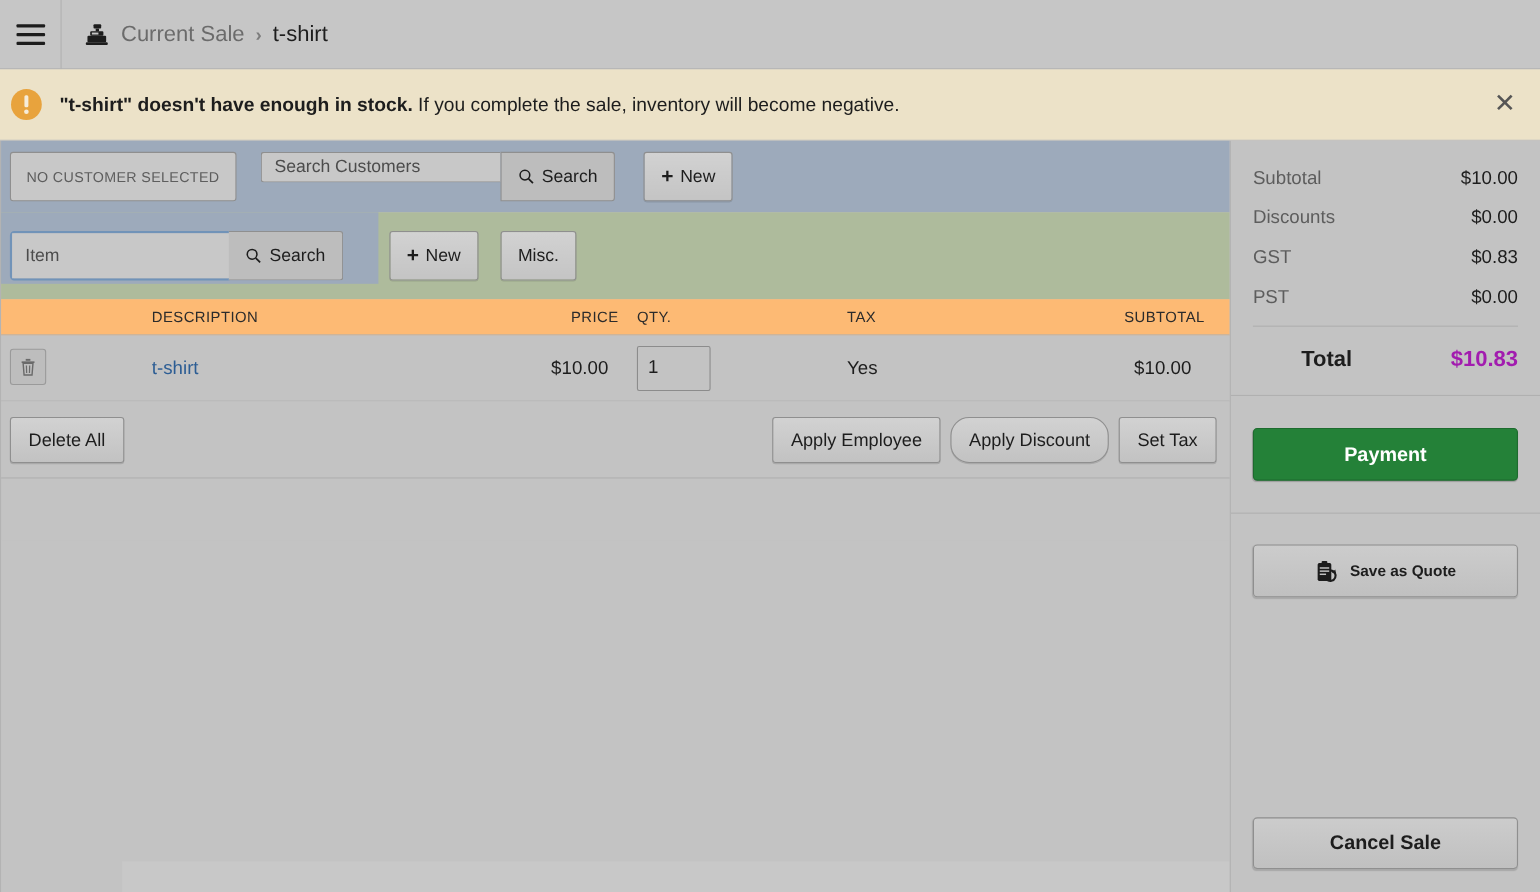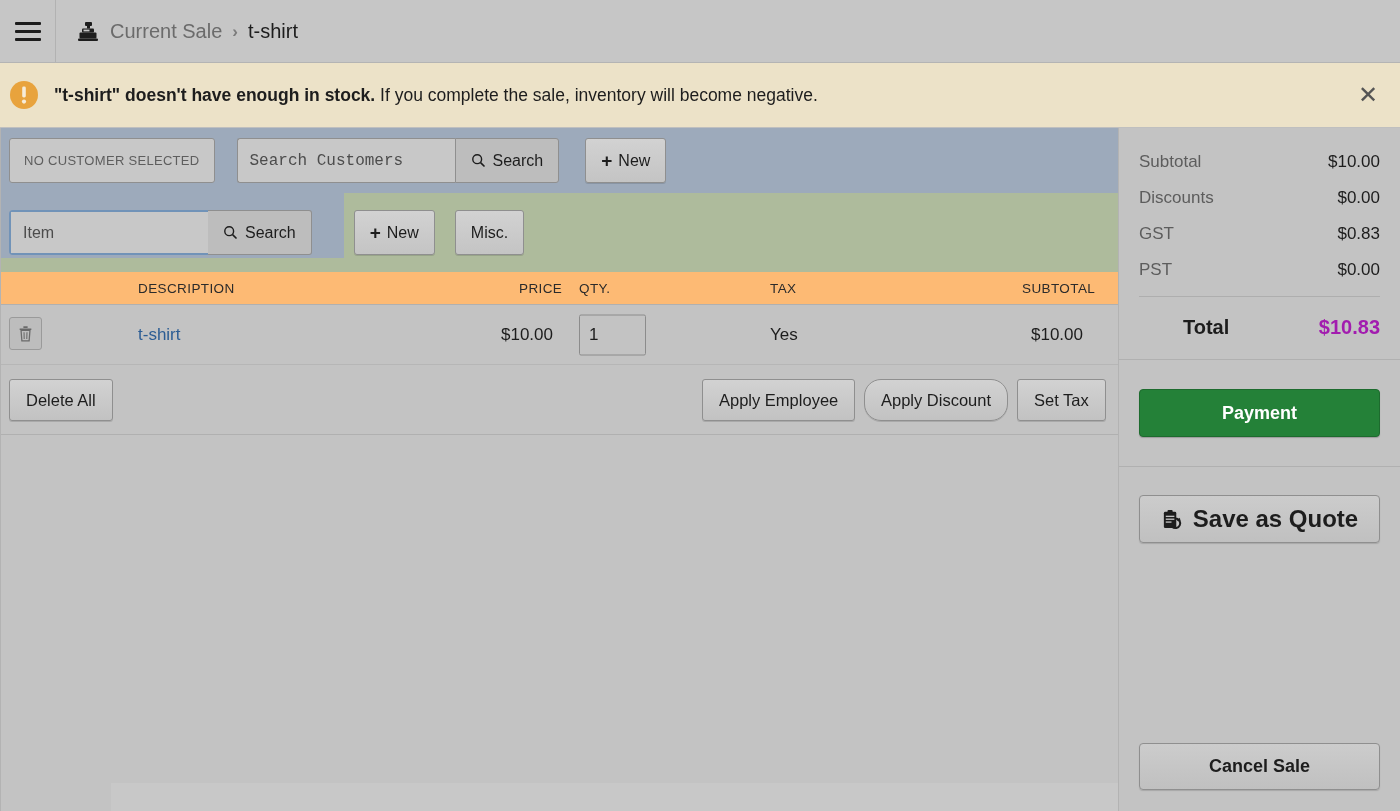--- a/index.html
+++ b/index.html
@@ -68,24 +68,24 @@
     display: flex; align-items: center; padding-left: 8px; gap: 0;
   }
   .no-customer {
     height: 45px; min-width: 183px; padding: 0 14px;
     background: #c8c8c8; border: 1px solid #8f8f8f; border-radius: 3px;
     display: flex; align-items: center; justify-content: center;
     font-size: 13px; color: #5e5e5e; letter-spacing: .3px;
   }
   .cust-group { display: flex; margin-left: 22px; }
   .cust-input {
-    height: 45px; width: 218px; background: #c8c8c8;
+    height: 28px; width: 218px; background: #c8c8c8;
     border: 1px solid #8f8f8f; border-right: none;
     border-radius: 3px 0 0 3px; padding: 0 12px; font-size: 16px;
-    color: #4c4c4c; font-family: Liberation Mono, monospace;
+    color: #4c4c4c; font-family: Liberation Sans, sans-serif;
     outline: none;
   }
   .cust-input::placeholder { color: #4c4c4c; }
   .btn-attached {
     height: 45px; padding: 0 15px; background: #bdbdbd;
     border: 1px solid #8f8f8f; border-radius: 0 3px 3px 0;
     display: flex; align-items: center; gap: 7px;
     font-size: 16px; color: #1d1d1d; cursor: pointer;
   }
   .btn-plain {
@@ -203,21 +203,21 @@
     color: #ffffff; font-size: 18px; font-weight: bold;
     cursor: pointer; box-shadow: 0 1px 1px rgba(0,0,0,.2);
     font-family: "Liberation Sans", sans-serif;
   }
   .quote-wrap { padding: 28px 20px 0 20px; }
   .quote-btn {
     width: 100%; height: 48px;
     background: linear-gradient(#cccccc, #c0c0c0);
     border: 1px solid #8f8f8f; border-radius: 4px;
     display: flex; align-items: center; justify-content: center; gap: 11px;
-    font-size: 24px; font-weight: bold; color: #1d1d1d; cursor: pointer;
+    font-size: 14px; font-weight: bold; color: #1d1d1d; cursor: pointer;
     box-shadow: 0 1px 1px rgba(0,0,0,.14);
   }
   .cancel-wrap { position: absolute; left: 20px; right: 20px; bottom: 21px; }
   .cancel-btn {
     width: 100%; height: 47px;
     background: linear-gradient(#cccccc, #c0c0c0);
     border: 1px solid #8f8f8f; border-radius: 4px;
     display: flex; align-items: center; justify-content: center;
     font-size: 18px; font-weight: bold; color: #1d1d1d; cursor: pointer;
     box-shadow: 0 1px 1px rgba(0,0,0,.14);

